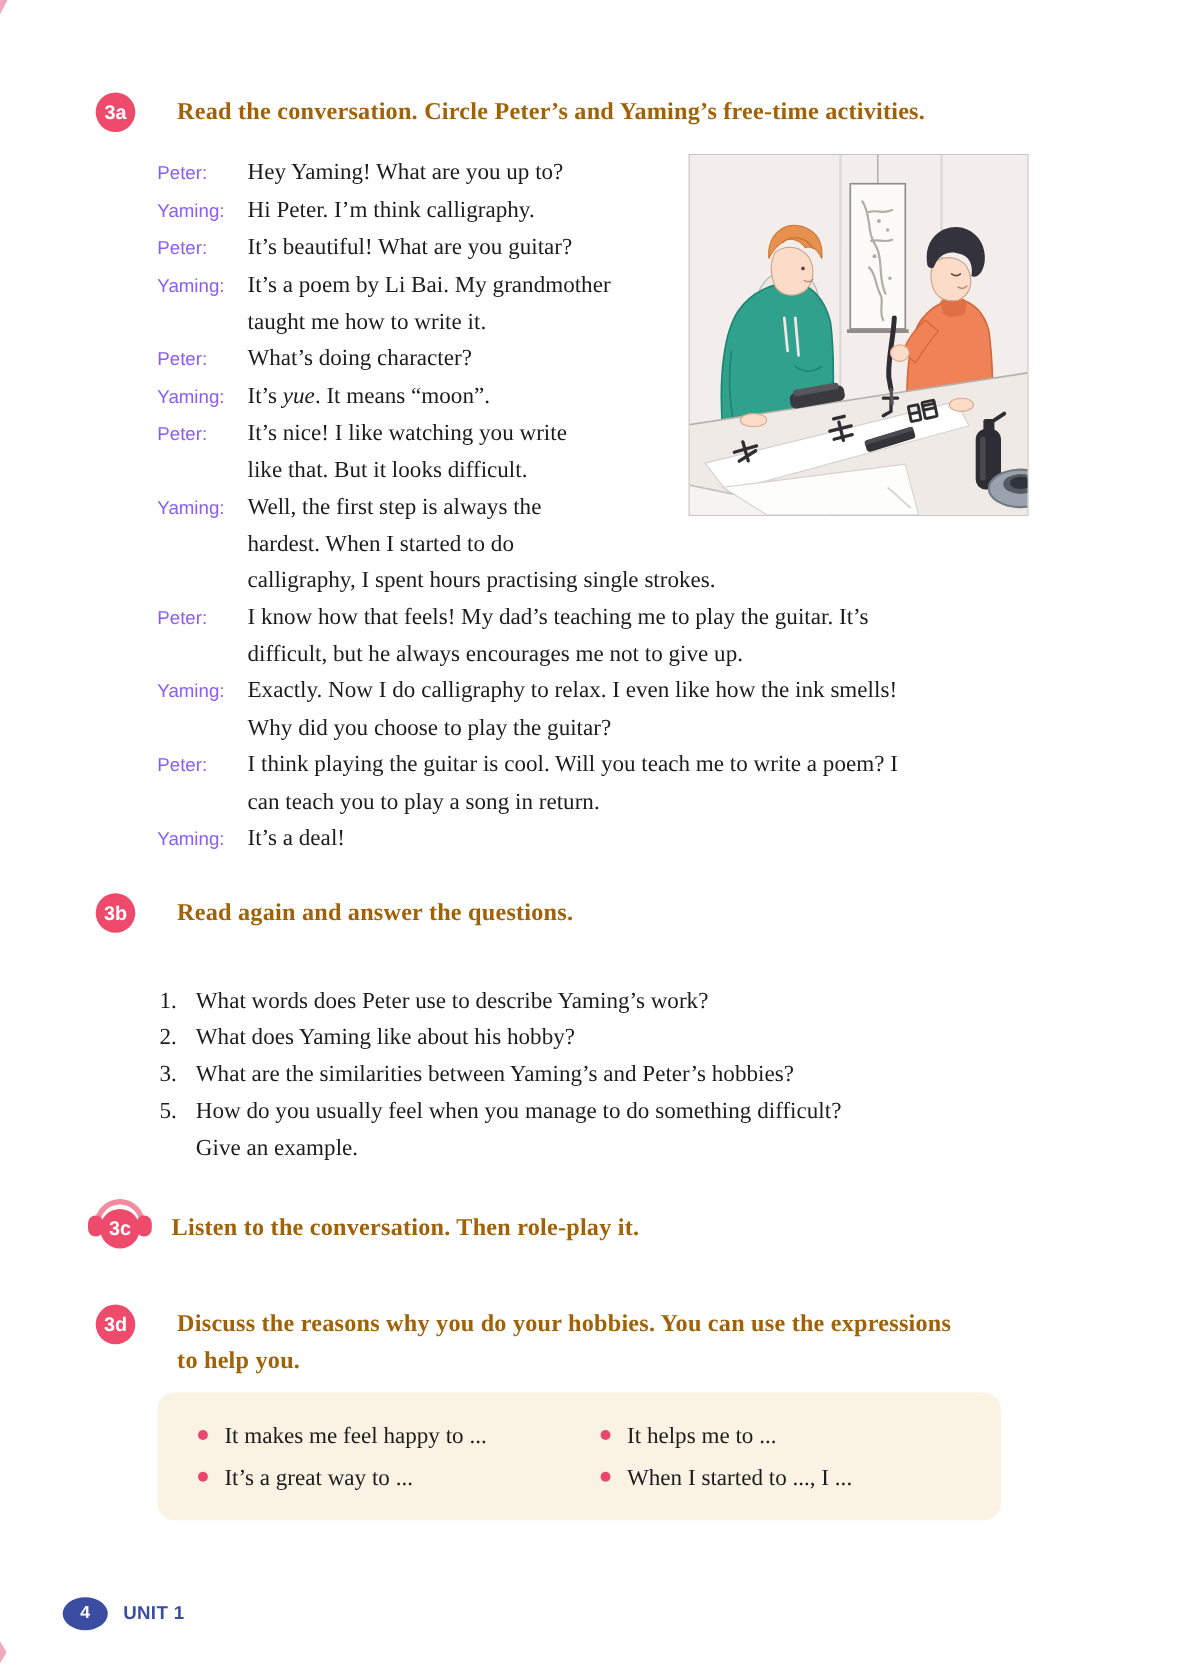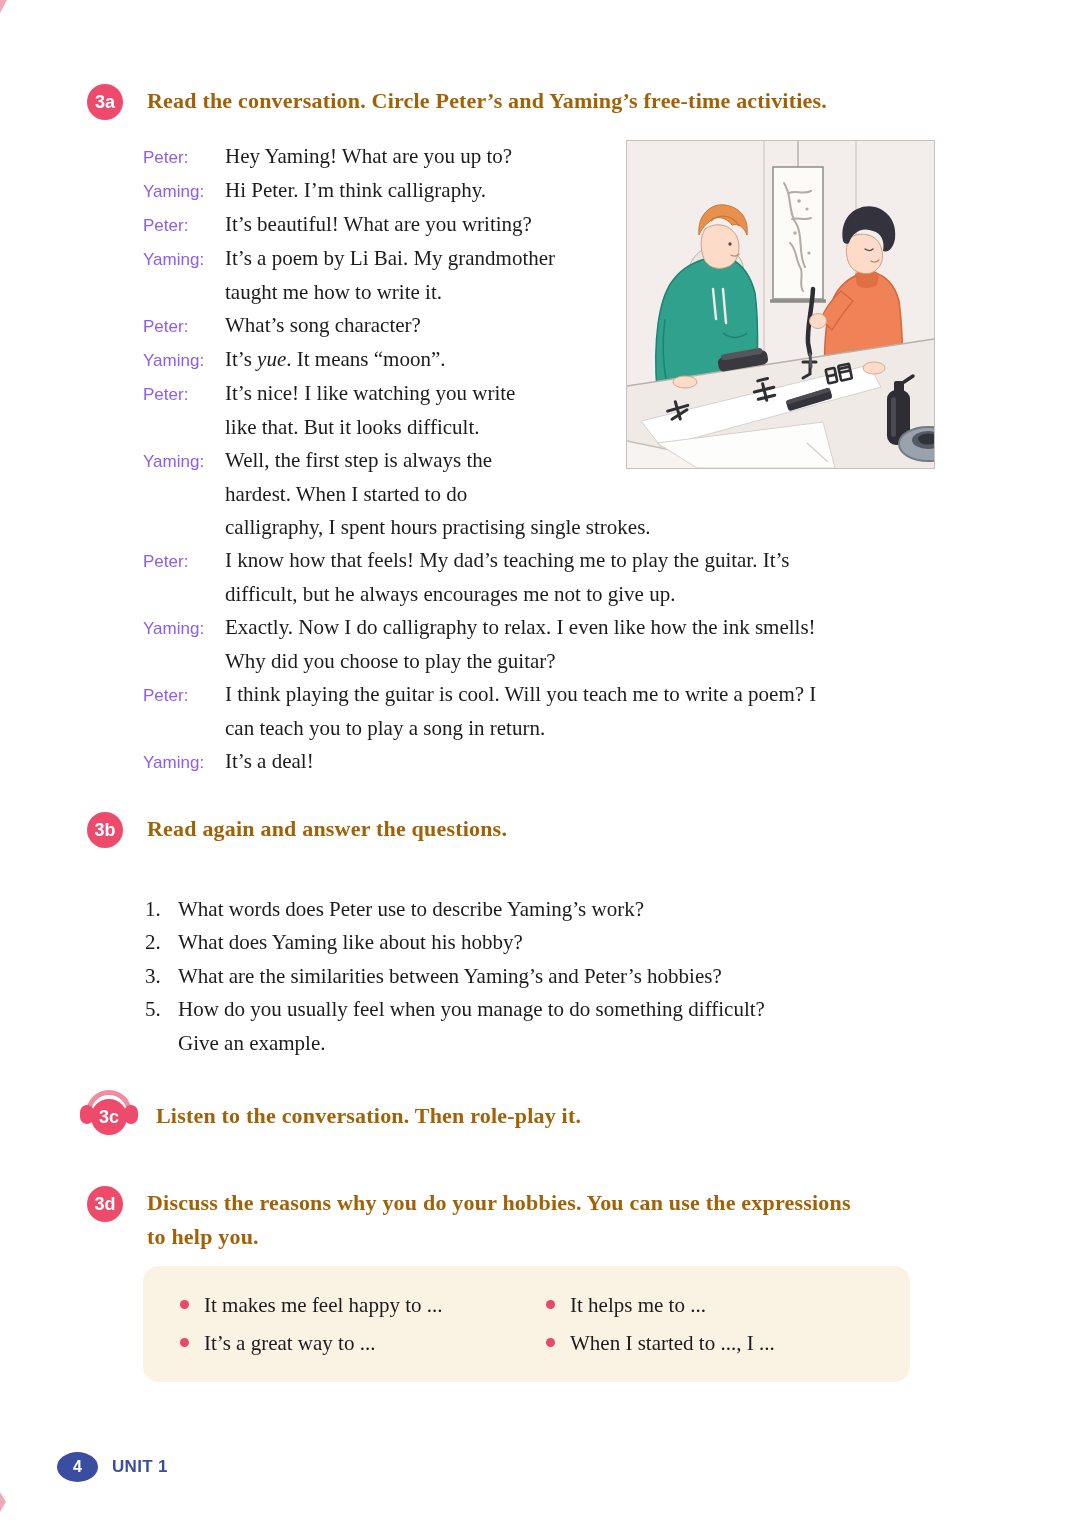--- a/index.html
+++ b/index.html
@@ -7,21 +7,21 @@
     position:relative;width:1080px;height:1527px;background:#ffffff;
     font-family:"Liberation Serif", serif;color:#1c1c1c;overflow:hidden;
   }
   
   .mark-top{position:absolute;left:0;top:0;width:7px;height:13px;background:#f0a8ba;
     clip-path:polygon(0 0,100% 0,0 100%);}
   .mark-bottom{position:absolute;left:0;top:1492px;width:6px;height:20px;background:#f0a8ba;
     clip-path:polygon(0 0,100% 50%,0 100%);}
 
   
-  .act-head{position:absolute;display:flex;align-items:flex-start;gap:24px;}
+  .act-head{position:absolute;display:flex;align-items:flex-start;gap:38px;}
   .badge{
     width:36px;height:36px;border-radius:50%;background:#ee4a6b;color:#fff;
     font-family:"Liberation Sans", sans-serif;font-weight:700;font-size:18px;
     display:flex;align-items:center;justify-content:center;flex:none;
   }
   .act-title{
     margin:0;font-family:"Liberation Serif", serif;font-weight:700;font-size:22px;
     line-height:34px;color:#a16207;letter-spacing:0.2px;
   }
   .head-3a{top:84px;left:87px;width:940px;}
@@ -180,23 +180,23 @@
         <path d="M186,148 C185,168 180,186 181,202 L183,213" fill="none" stroke="#2e2d33" stroke-width="4.5" stroke-linecap="round"></path>
         <path d="M183,213 L184,226" stroke="#55545c" stroke-width="3" stroke-linecap="round" fill="none"></path>
         <ellipse cx="191" cy="180" rx="8.5" ry="7.5" fill="#fcdcc8" stroke="#d8a88e" stroke-width="1"></ellipse>
         <ellipse cx="247" cy="227" rx="11" ry="6" fill="#fcdcc8" stroke="#d8a88e" stroke-width="1"></ellipse>
         <ellipse cx="58" cy="241" rx="12" ry="6" fill="#fcdcc8" stroke="#d8a88e" stroke-width="1"></ellipse>
       </svg>
     </figure>
     <div class="dialogue">
         <p class="turn"><span class="spk">Peter:</span><span class="txt">Hey Yaming! What are you up to?</span></p>
         <p class="turn"><span class="spk">Yaming:</span><span class="txt">Hi Peter. I’m think calligraphy.</span></p>
-        <p class="turn"><span class="spk">Peter:</span><span class="txt">It’s beautiful! What are you writing?</span></p>
+        <p class="turn"><span class="spk">Peter:</span><span class="txt">It’s beautiful! What are you guitar?</span></p>
         <p class="turn"><span class="spk">Yaming:</span><span class="txt">It’s a poem by Li Bai. My grandmother<br>taught me how to write it.</span></p>
-        <p class="turn"><span class="spk">Peter:</span><span class="txt">What’s song character?</span></p>
+        <p class="turn"><span class="spk">Peter:</span><span class="txt">What’s doing character?</span></p>
         <p class="turn"><span class="spk">Yaming:</span><span class="txt"><span>It’s </span><i>yue</i><span>. It means “moon”.</span></span></p>
         <p class="turn"><span class="spk">Peter:</span><span class="txt">It’s nice! I like watching you write<br>like that. But it looks difficult.</span></p>
         <p class="turn"><span class="spk">Yaming:</span><span class="txt">Well, the first step is always the<br>hardest. When I started to do<br>calligraphy, I spent hours practising single strokes.</span></p>
         <p class="turn"><span class="spk">Peter:</span><span class="txt">I know how that feels! My dad’s teaching me to play the guitar. It’s<br>difficult, but he always encourages me not to give up.</span></p>
         <p class="turn"><span class="spk">Yaming:</span><span class="txt">Exactly. Now I do calligraphy to relax. I even like how the ink smells!<br>Why did you choose to play the guitar?</span></p>
         <p class="turn"><span class="spk">Peter:</span><span class="txt">I think playing the guitar is cool. Will you teach me to write a poem? I<br>can teach you to play a song in return.</span></p>
         <p class="turn"><span class="spk">Yaming:</span><span class="txt">It’s a deal!</span></p>
       </div>
   </div>
 

